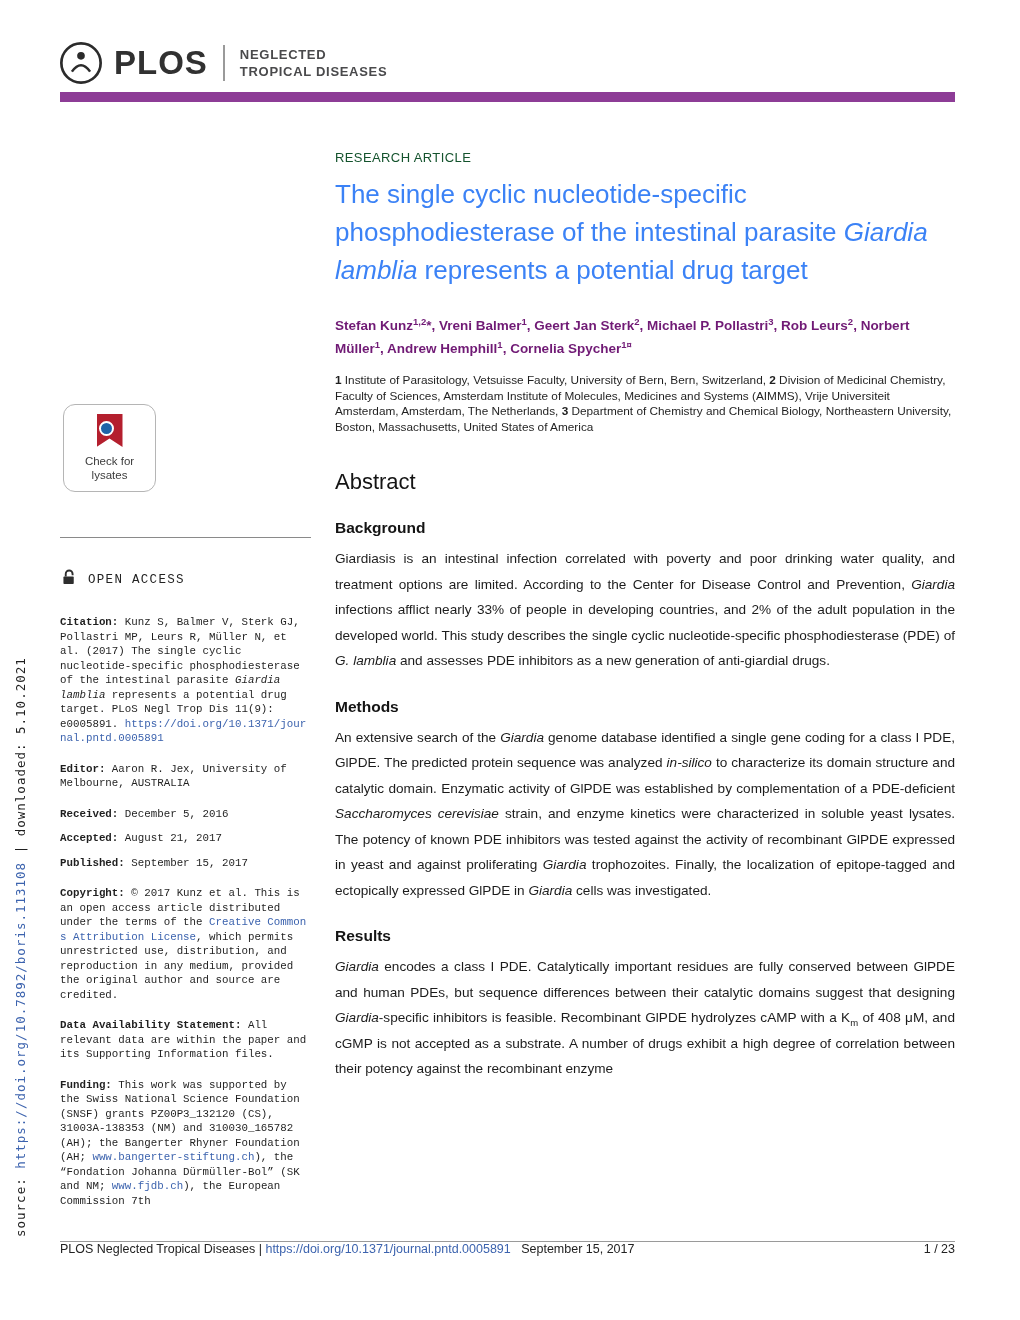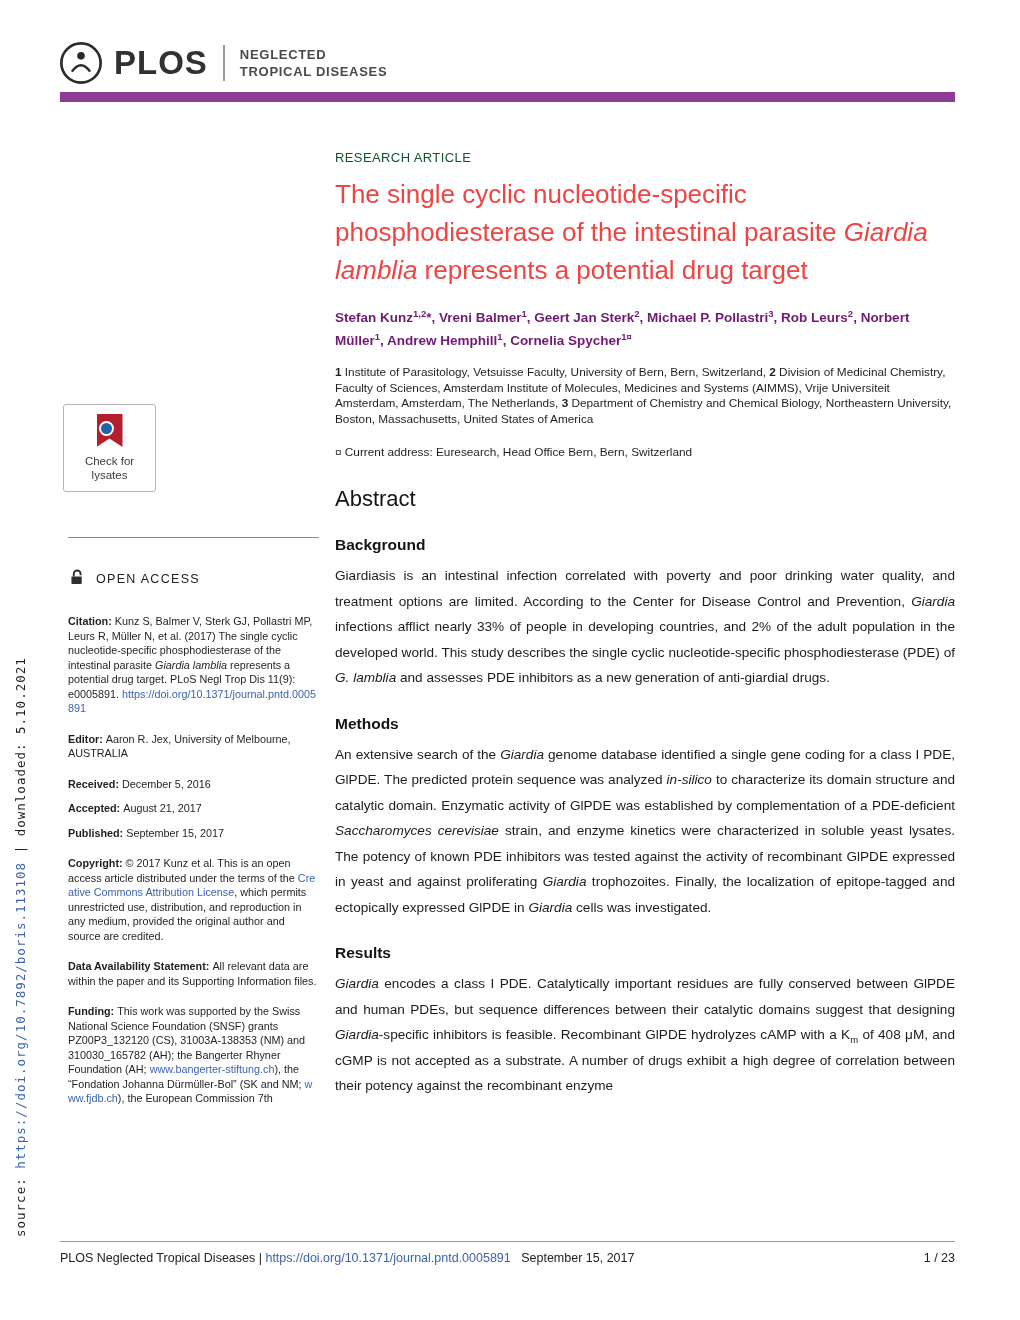--- a/index.html
+++ b/index.html
@@ -14,53 +14,53 @@
 
   
   .logo { position: absolute; left: 58px; top: 40px; display: flex; align-items: center; gap: 10px; }
   .logo-mark { display: inline-flex; }
   .logo-plos { font-size: 33px; font-weight: bold; letter-spacing: 1px; color: #313131; }
   .logo-divider { width: 2px; height: 36px; background: #9a9a9a; margin: 0 5px; display: inline-block; }
   .logo-tag { display: flex; flex-direction: column; justify-content: space-between; font-size: 13px; font-weight: bold; letter-spacing: 0.7px; color: #4a4a4c; line-height: 17px; }
   .accent-bar { position: absolute; left: 60px; top: 92px; width: 895px; height: 10px; background: var(--accent-purple); }
 
   
-  .check-badge { position: absolute; left: 63px; top: 404px; width: 93px; height: 88px; border: 1px solid #b5b5b5; border-radius: 3px; display: flex; flex-direction: column; align-items: center; justify-content: center; gap: 7px; background: #fff; cursor: pointer; }
+  .check-badge { position: absolute; left: 63px; top: 404px; width: 93px; height: 88px; border: 1px solid #b5b5b5; border-radius: 12px; display: flex; flex-direction: column; align-items: center; justify-content: center; gap: 7px; background: #fff; cursor: pointer; }
   .crossmark { position: relative; width: 26px; height: 33px; background: #b41f2e; clip-path: polygon(0 0, 100% 0, 100% 100%, 50% 74%, 0 100%); display: inline-block; }
   .crossmark-circle { position: absolute; left: 2px; top: 7px; width: 15px; height: 15px; border-radius: 50%; background: #1f63a8; border: 2px solid #fff; display: inline-block; }
   .check-text { font-size: 11.5px; color: #3c3c3c; text-align: center; line-height: 14px; }
   .check-text span { display: block; }
 
   
-  .sidebar { position: absolute; left: 68px; top: 537px; width: 251px; }
+  .sidebar { position: absolute; left: 60px; top: 537px; width: 251px; font-family: Liberation Mono, monospace; }
   .sidebar-rule { border: none; border-top: 1px solid #8a8a8a; margin-bottom: 30px; }
   .oa-row { display: flex; align-items: center; gap: 10px; margin-bottom: 24px; }
   .oa-text { font-size: 12.5px; letter-spacing: 1.3px; color: #222; }
   .meta { font-size: 10.8px; line-height: 14.5px; color: #1f1f1f; margin-bottom: 16px; text-align: left; }
   .meta.tight { margin-bottom: 10px; }
   .meta .seg-link { word-break: break-all; }
 
   
   .main { position: absolute; left: 335px; top: 150px; width: 620px; }
   .kicker { font-size: 13px; letter-spacing: 0.4px; color: #14532d; margin-bottom: 10px; }
-  .title { font-size: 26px; font-weight: 400; line-height: 38px; color: #ef4444; margin-bottom: 17px; }
+  .title { font-size: 26px; font-weight: 400; line-height: 38px; color: #3b82f6; margin-bottom: 25px; }
   .authors { font-size: 13.5px; font-weight: bold; line-height: 23px; margin-bottom: 13px; color: #701a75; }
   .authors sup { font-size: 9.5px; }
   .affiliations { font-size: 11.8px; line-height: 15.5px; margin-bottom: 17px; color: #1f1f1f; }
   .addr { font-size: 11.8px; line-height: 16px; color: #1f1f1f; }
   .addr-current { margin-bottom: 3px; }
-  .abstract h2 { font-size: 22px; font-weight: 400; margin-top: 26px; margin-bottom: 4px; color: #141414; }
+  .abstract h2 { font-size: 22px; font-weight: 400; margin-top: 34px; margin-bottom: 4px; color: #141414; }
   .abstract h3 { font-size: 15.5px; font-weight: bold; margin-top: 24px; margin-bottom: 9px; color: #141414; }
   .abstract p { font-size: 13.6px; line-height: 25.5px; text-align: justify; color: #1c1c1c; }
 
   
   .side-note { position: absolute; left: 13px; top: 1237px; transform: rotate(-90deg); transform-origin: 0 0; font-family: "DejaVu Sans Mono", monospace; font-size: 12.5px; letter-spacing: 1px; white-space: nowrap; color: #1f1f1f; }
 
   
-  .footer { position: absolute; left: 60px; width: 895px; top: 1241px; border-top: 1px solid #9a9a9a; padding-top: 9px; display: flex; justify-content: space-between; font-size: 12.5px; color: #222; white-space: pre-wrap; }
+  .footer { position: absolute; left: 60px; width: 895px; top: 1241px; border-top: 1px solid #9a9a9a; display: flex; justify-content: space-between; font-size: 12.5px; color: #222; white-space: pre-wrap; }
 
   
   .seg-b { font-weight: bold; }
   .seg-i { font-style: italic; }
   .seg-link { color: var(--link-blue); }
   sup { font-size: 70%; line-height: 0; }
   sub { font-size: 70%; line-height: 0; }
 </style>
 </head>
 <body>
@@ -115,21 +115,20 @@
     <p class="meta"><span class="seg-b">Copyright: </span><span>© 2017 Kunz et al. This is an open access article distributed under the terms of the </span><span class="seg-link">Creative Commons Attribution License</span><span>, which permits unrestricted use, distribution, and reproduction in any medium, provided the original author and source are credited.</span></p>
     <p class="meta"><span class="seg-b">Data Availability Statement: </span><span>All relevant data are within the paper and its Supporting Information files.</span></p>
     <p class="meta"><span class="seg-b">Funding: </span><span>This work was supported by the Swiss National Science Foundation (SNSF) grants PZ00P3_132120 (CS), 31003A-138353 (NM) and 310030_165782 (AH); the Bangerter Rhyner Foundation (AH; </span><span class="seg-link">www.bangerter-stiftung.ch</span><span>), the “Fondation Johanna Dürmüller-Bol” (SK and NM; </span><span class="seg-link">www.fjdb.ch</span><span>), the European Commission 7th</span></p>
   </aside>
 
   <main class="main">
     <div class="kicker">RESEARCH ARTICLE</div>
     <h1 class="title"><span>The single cyclic nucleotide-specific phosphodiesterase of the intestinal parasite </span><span class="seg-i">Giardia lamblia</span><span> represents a potential drug target</span></h1>
     <p class="authors"><span>Stefan Kunz</span><sup>1,2</sup><span>*, Vreni Balmer</span><sup>1</sup><span>, Geert Jan Sterk</span><sup>2</sup><span>, Michael P. Pollastri</span><sup>3</sup><span>, Rob Leurs</span><sup>2</sup><span>, Norbert Müller</span><sup>1</sup><span>, Andrew Hemphill</span><sup>1</sup><span>, Cornelia Spycher</span><sup>1¤</sup></p>
     <p class="affiliations"><span class="seg-b">1</span><span> Institute of Parasitology, Vetsuisse Faculty, University of Bern, Bern, Switzerland, </span><span class="seg-b">2</span><span> Division of Medicinal Chemistry, Faculty of Sciences, Amsterdam Institute of Molecules, Medicines and Systems (AIMMS), Vrije Universiteit Amsterdam, Amsterdam, The Netherlands, </span><span class="seg-b">3</span><span> Department of Chemistry and Chemical Biology, Northeastern University, Boston, Massachusetts, United States of America</span></p>
-    <p class="addr addr-current"><span>¤ Current address: Euresearch, Head Office Bern, Bern, Switzerland</span></p>
 
     <section class="abstract">
       <h2>Abstract</h2>
       <h3>Background</h3>
       <p><span>Giardiasis is an intestinal infection correlated with poverty and poor drinking water quality, and treatment options are limited. According to the Center for Disease Control and Prevention, </span><span class="seg-i">Giardia</span><span> infections afflict nearly 33% of people in developing countries, and 2% of the adult population in the developed world. This study describes the single cyclic nucleotide-specific phosphodiesterase (PDE) of </span><span class="seg-i">G. lamblia</span><span> and assesses PDE inhibitors as a new generation of anti-giardial drugs.</span></p>
       <h3>Methods</h3>
       <p><span>An extensive search of the </span><span class="seg-i">Giardia</span><span> genome database identified a single gene coding for a class I PDE, GlPDE. The predicted protein sequence was analyzed </span><span class="seg-i">in-silico</span><span> to characterize its domain structure and catalytic domain. Enzymatic activity of GlPDE was established by complementation of a PDE-deficient </span><span class="seg-i">Saccharomyces cerevisiae</span><span> strain, and enzyme kinetics were characterized in soluble yeast lysates. The potency of known PDE inhibitors was tested against the activity of recombinant GlPDE expressed in yeast and against proliferating </span><span class="seg-i">Giardia</span><span> trophozoites. Finally, the localization of epitope-tagged and ectopically expressed GlPDE in </span><span class="seg-i">Giardia</span><span> cells was investigated.</span></p>
       <h3>Results</h3>
       <p><span class="seg-i">Giardia</span><span> encodes a class I PDE. Catalytically important residues are fully conserved between GlPDE and human PDEs, but sequence differences between their catalytic domains suggest that designing </span><span class="seg-i">Giardia</span><span>-specific inhibitors is feasible. Recombinant GlPDE hydrolyzes cAMP with a K</span><sub>m</sub><span> of 408 μM, and cGMP is not accepted as a substrate. A number of drugs exhibit a high degree of correlation between their potency against the recombinant enzyme</span></p>
     </section>

